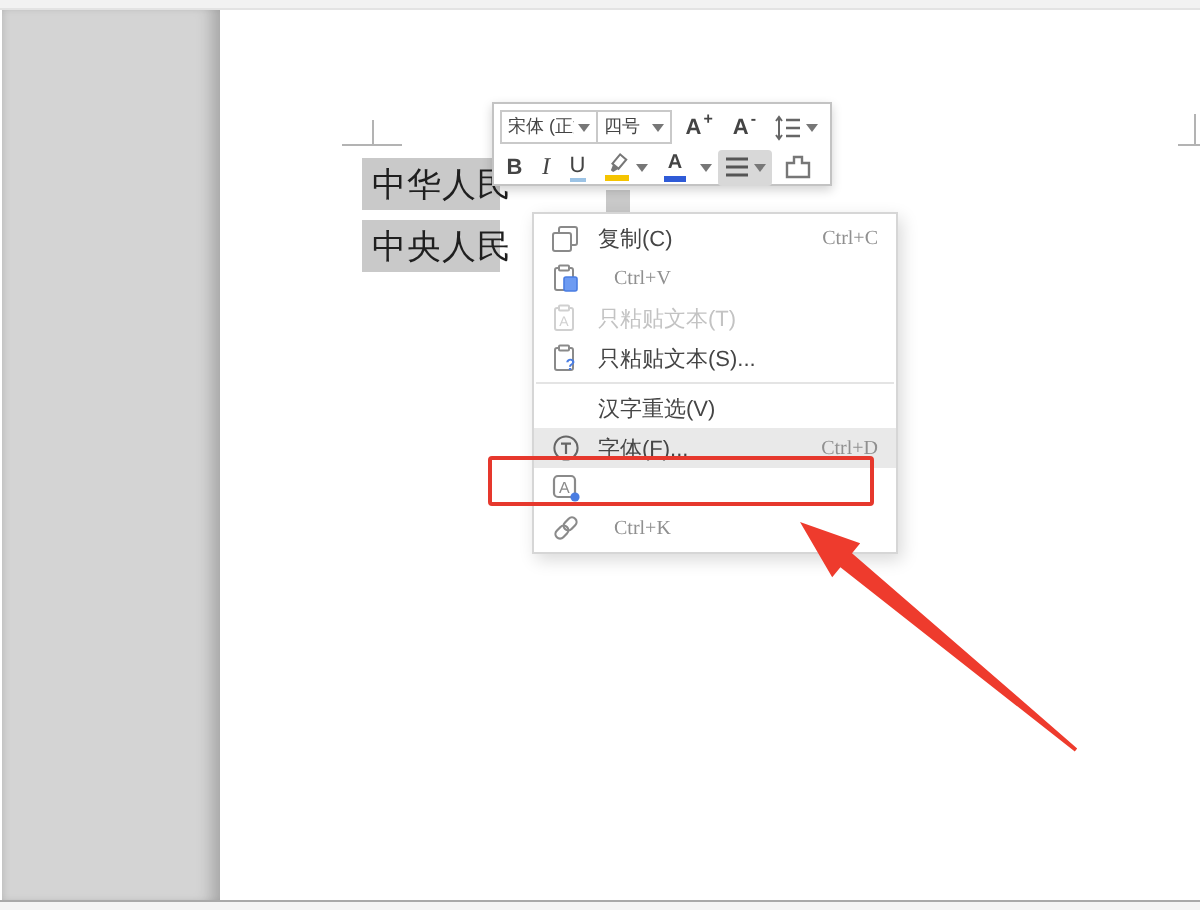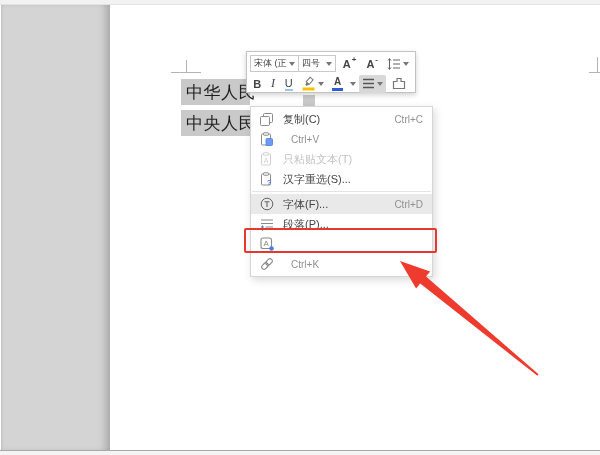--- a/index.html
+++ b/index.html
@@ -49,29 +49,29 @@
   .bold-btn { font-weight:bold; font-size:11px; width:17px; }
   .italic-btn { font-style:italic; font-family:"Liberation Serif",serif; font-size:12px; width:15px; }
   .underline-btn { font-size:11px; width:17px; border-bottom:0; }
   .underline-btn .u { border-bottom:2px solid #9cc3e5; padding-bottom:0px; }
   .acolor-btn { font-size:11px; font-weight:bold; flex-direction:column; line-height:10px; }
   .acolor-btn .bar { width:11px; height:3px; background:#2f5bd7; margin-top:1px; }
   .mt-row2 { margin-top:1px; }
   .mt-row2 .mt-btn { margin-right:2px; }
 
   
-  .context-menu { position:absolute; left:250px; top:106px; width:183px;
+  .context-menu { position:absolute; left:266px; top:106px; width:183px;
     background:#fff; border:1px solid #d6d6d6; box-shadow:2px 3px 8px rgba(0,0,0,0.15);
     z-index:30; padding:2px 0; }
   .mi { height:20px; display:flex; align-items:center; padding:0 9px 0 8px;
     font-size:11px; color:#454545; cursor:default; }
   .mi .ic { width:15px; height:15px; margin-right:9px; flex:none; display:flex;
     align-items:center; justify-content:center; }
   .mi .lbl { flex:1; white-space:nowrap; }
-  .mi .sc { color:#909090; font-size:10px; margin-left:8px; }
+  .mi .sc { color:#909090; font-size:10px; margin-left:8px;font-family:Liberation Serif, serif; }
   .mi.disabled { color:#c3c3c3; }
   .mi.hl { background:#e9e9e9; }
   .menu-sep { height:1px; background:#e4e4e4; margin:2px 1px; }
 
   
   .red-box { position:absolute; left:244px; top:228px; width:193px; height:25px;
     border:2px solid #e6382d; border-radius:2px; z-index:40; pointer-events:none; }
   .arrow-svg { position:absolute; left:0; top:0; z-index:50; pointer-events:none; }
 
   svg { display:block; }
@@ -195,48 +195,43 @@
   </div>
 
   <div class="mi">
     <span class="ic">
       <svg width="13" height="14" viewBox="0 0 13 14">
           <rect x="1.5" y="2" width="9" height="11" rx="1" fill="#fff" stroke="#8a8a8a"></rect>
           <rect x="3.5" y="0.8" width="5" height="2.4" rx="0.5" fill="#fff" stroke="#8a8a8a"></rect>
           <text x="9.2" y="13" font-size="8" fill="#4a7de2" text-anchor="middle" font-weight="bold" font-family="Liberation Sans, sans-serif">?</text>
         </svg>
     </span>
-    <span class="lbl">汉字重选(S)...</span>
+    <span class="lbl">只粘贴文本(S)...</span>
     <span class="sc"></span>
   </div>
 
   <div class="menu-sep"></div>
 
+  <div class="mi">
+    <span class="ic"></span>
+    <span class="lbl">汉字重选(V)</span>
+    <span class="sc"></span>
+  </div>
 
   <div class="mi hl">
     <span class="ic">
       <svg width="14" height="14" viewBox="0 0 14 14">
           <circle cx="7" cy="7" r="5.8" fill="none" stroke="#666" stroke-width="1"></circle>
           <path d="M4.5 4.8 H9.5 M7 4.8 V10" stroke="#666" stroke-width="1.1" fill="none"></path>
         </svg>
     </span>
     <span class="lbl">字体(F)...</span>
     <span class="sc">Ctrl+D</span>
   </div>
 
-  <div class="mi">
-    <span class="ic">
-      <svg width="14" height="13" viewBox="0 0 14 13">
-          <path d="M1 2 H13 M1 5.5 H13 M5.5 9 H13" stroke="#8a8a8a" stroke-width="1.2" fill="none"></path>
-          <path d="M1 9 H4 M2.5 7.5 V12 M1.2 10.8 L2.5 12.2 L3.8 10.8" stroke="#4a7de2" stroke-width="1.1" fill="none"></path>
-        </svg>
-    </span>
-    <span class="lbl">段落(P)...</span>
-    <span class="sc"></span>
-  </div>
 
 
   <div class="mi">
     <span class="ic">
       <svg width="14" height="14" viewBox="0 0 14 14">
           <rect x="1" y="1" width="10.5" height="10.5" rx="2" fill="none" stroke="#8a8a8a" stroke-width="1.1"></rect>
           <text x="6.2" y="9.3" font-size="8" fill="#8a8a8a" text-anchor="middle" font-family="Liberation Sans, sans-serif">A</text>
           <circle cx="11.5" cy="11.5" r="2.3" fill="#4a7de2"></circle>
         </svg>
     </span>

